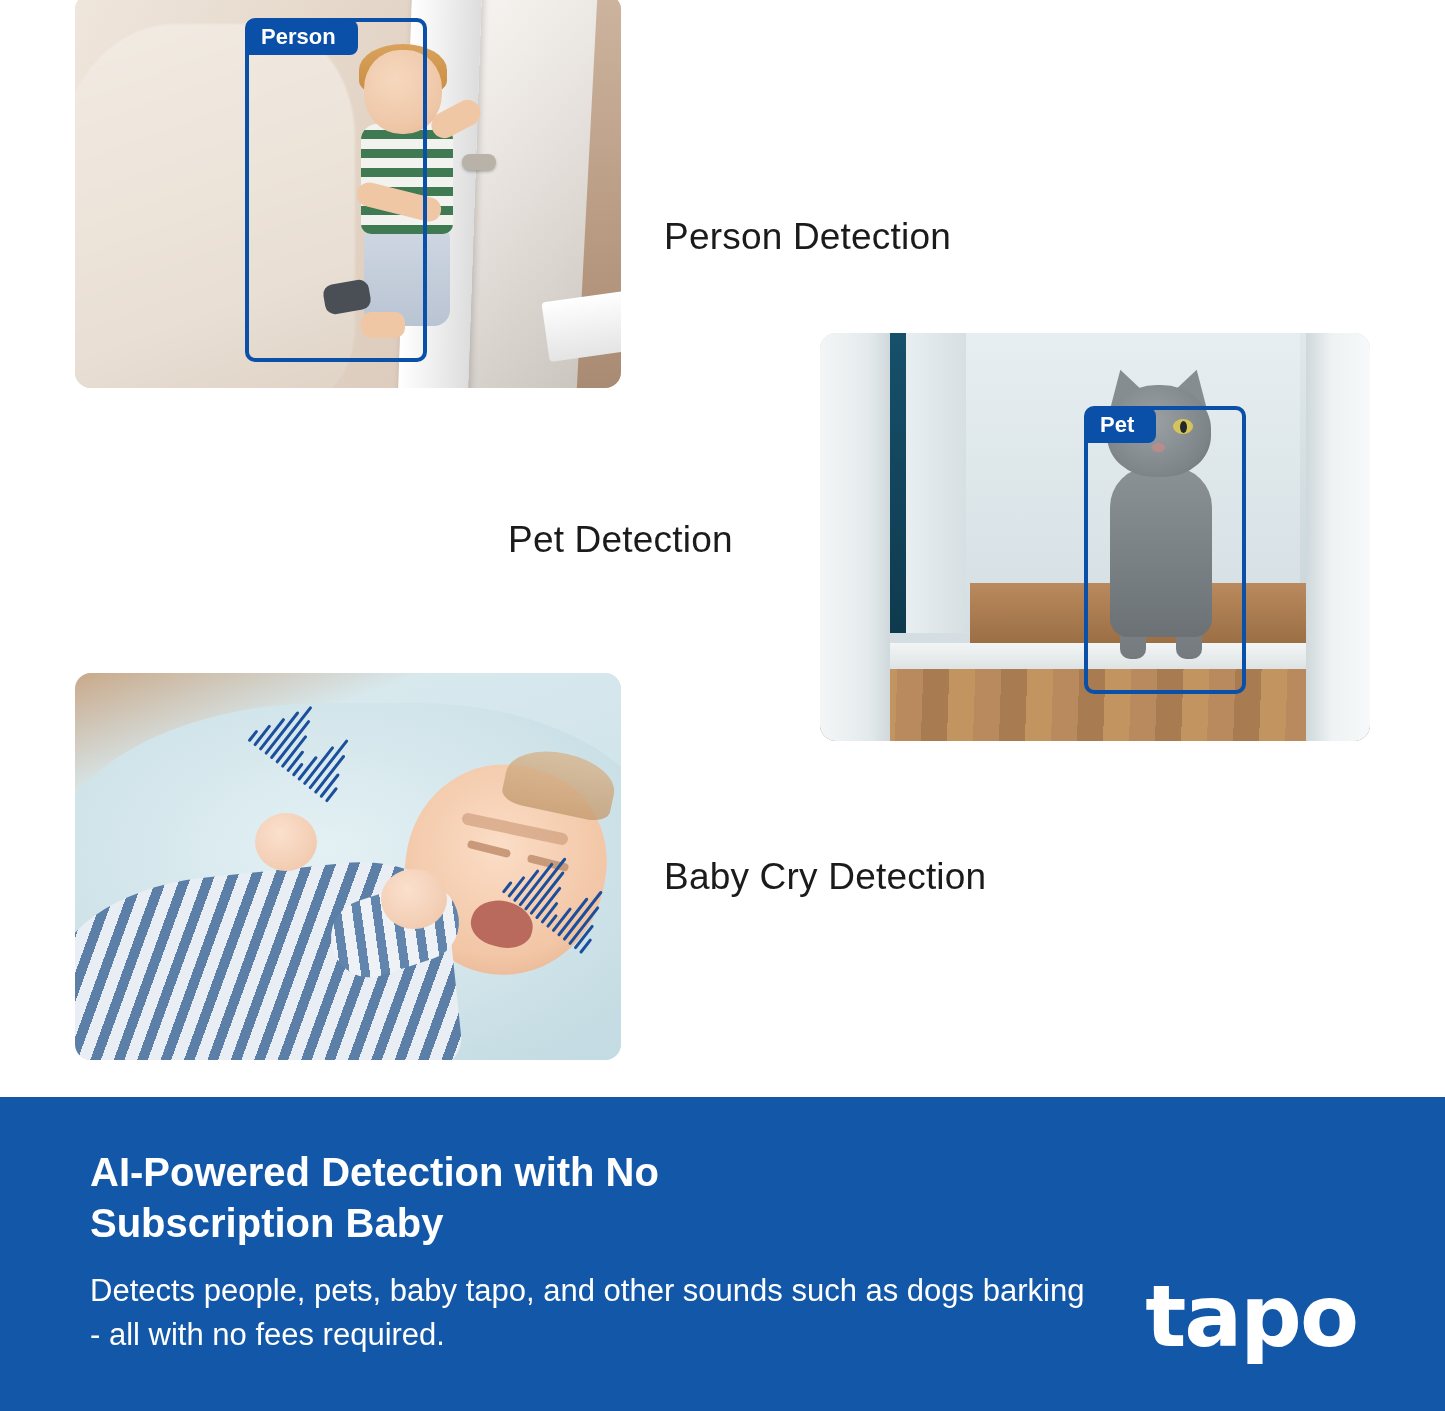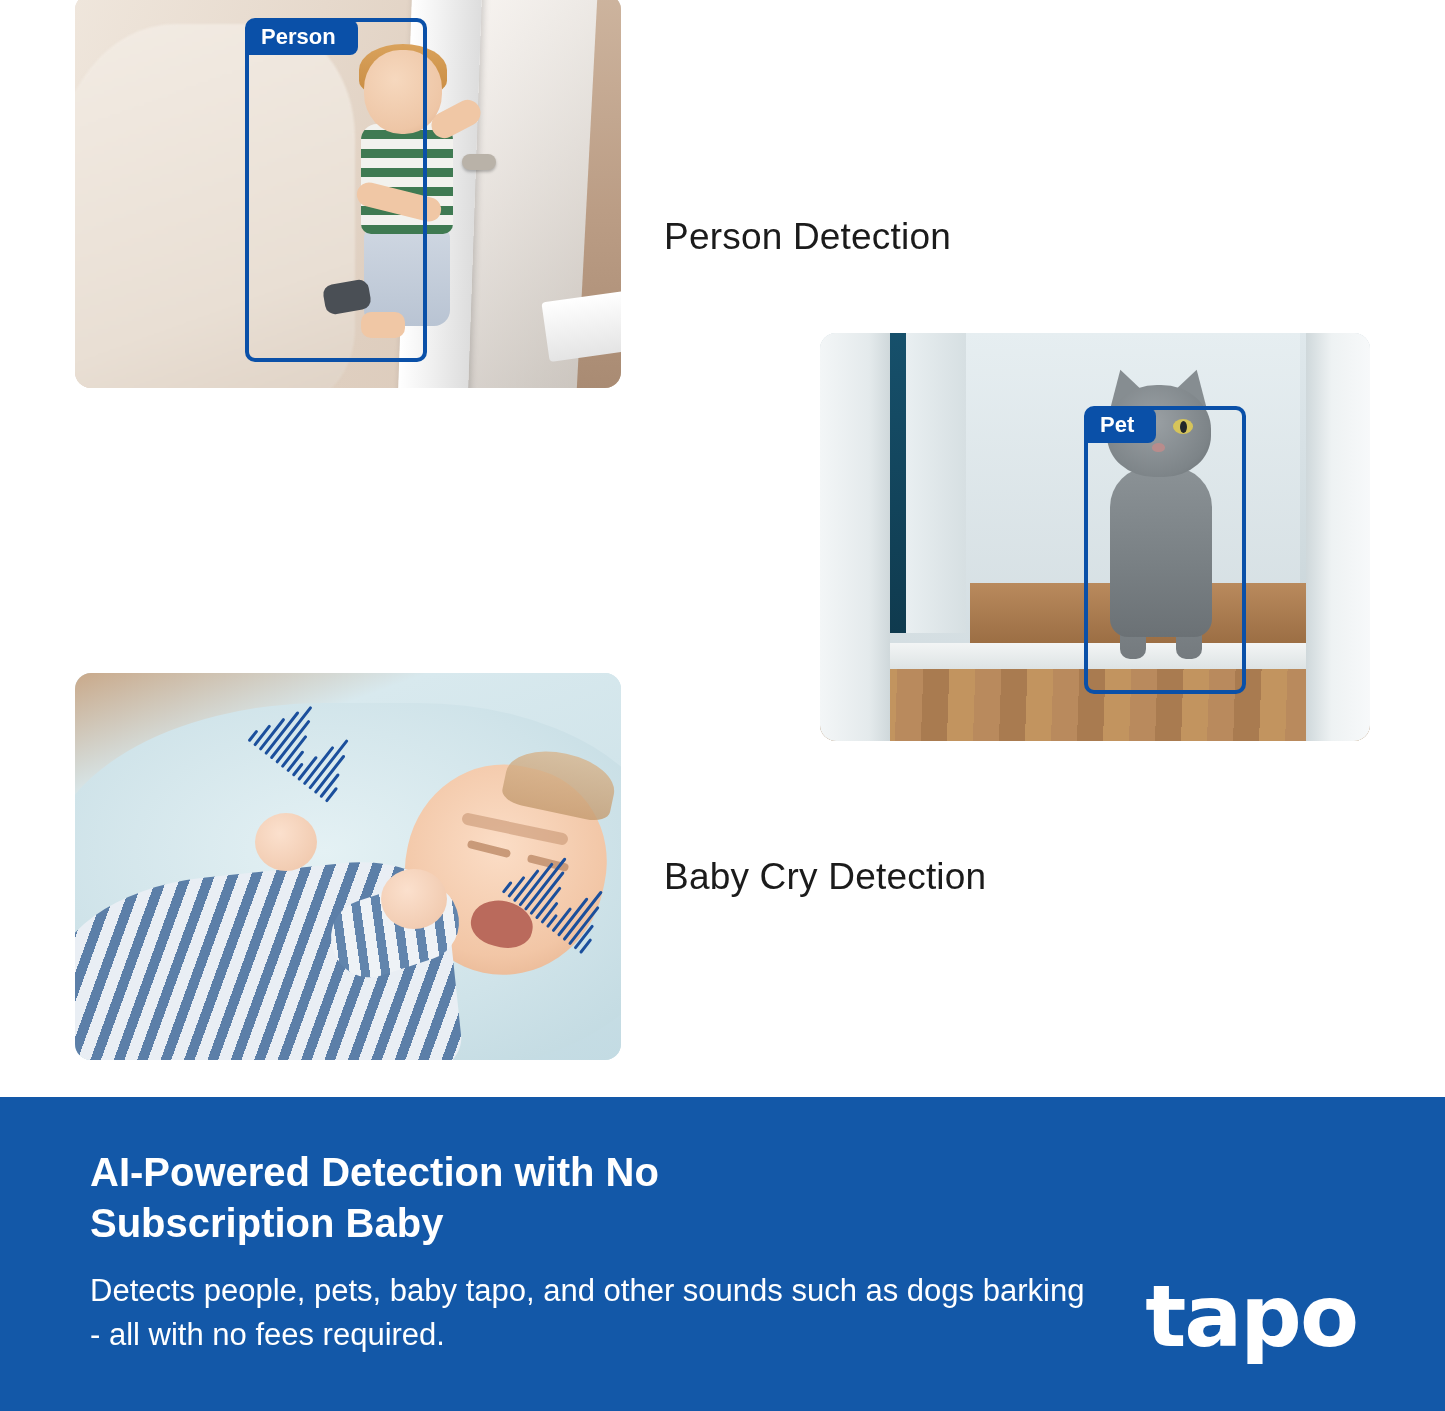--- a/index.html
+++ b/index.html
@@ -454,20 +454,21 @@
       <span style="left: 56px; height: 16px;"></span>
       <span style="left: 63px; height: 30px;"></span>
       <span style="left: 70px; height: 48px;"></span>
       <span style="left: 77px; height: 62px;"></span>
       <span style="left: 84px; height: 48px;"></span>
       <span style="left: 91px; height: 30px;"></span>
       <span style="left: 98px; height: 18px;"></span>
     </div>
 
   <div class="caption" id="cap-person">Person Detection</div>
+  <div class="caption" id="cap-pet">Pet Detection</div>
   <div class="caption" id="cap-baby">Baby Cry Detection</div>
 </div>
 
 <div id="band">
   <div id="band-title">AI-Powered Detection with No Subscription Baby</div>
   <div id="band-sub">Detects people, pets, baby tapo, and other sounds such as dogs barking - all with no fees required.</div>
   <div id="logo">tapo</div>
 </div>
 
 </body></html>

